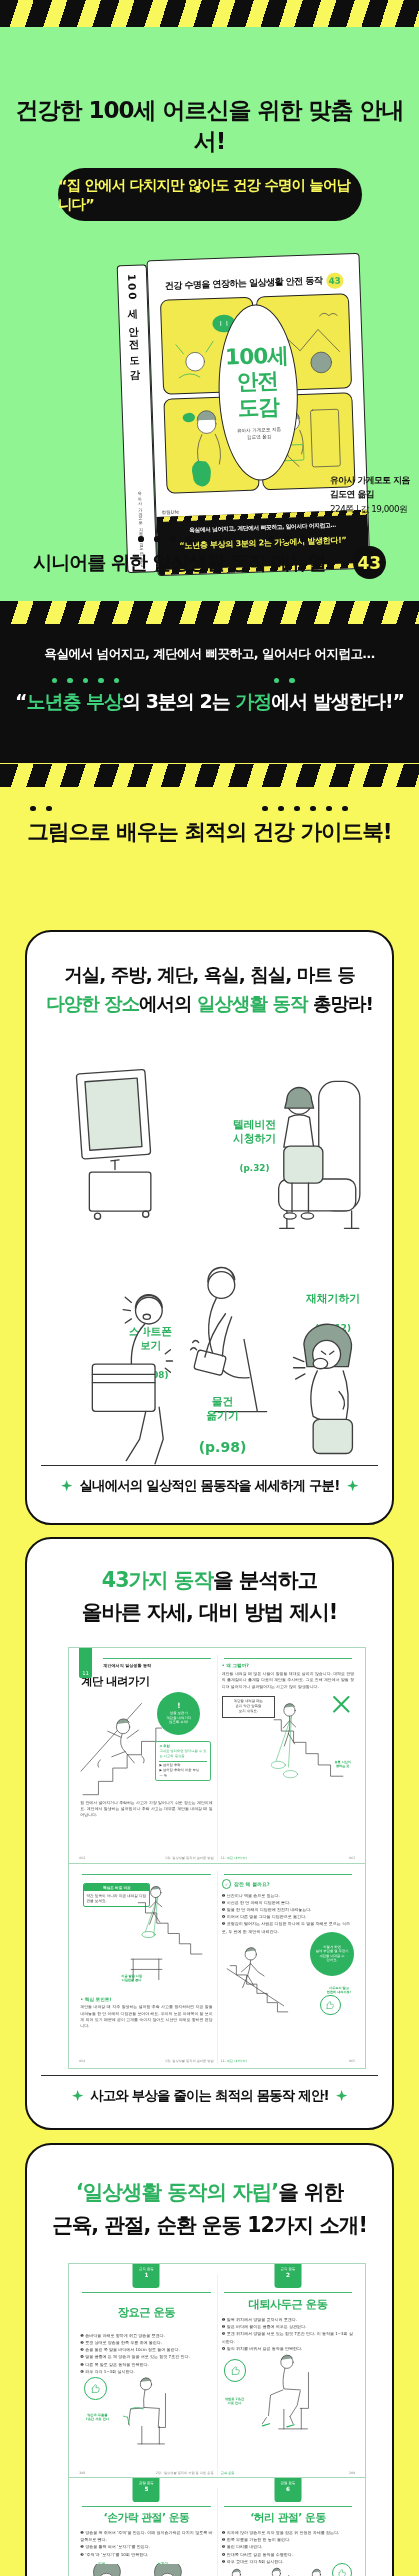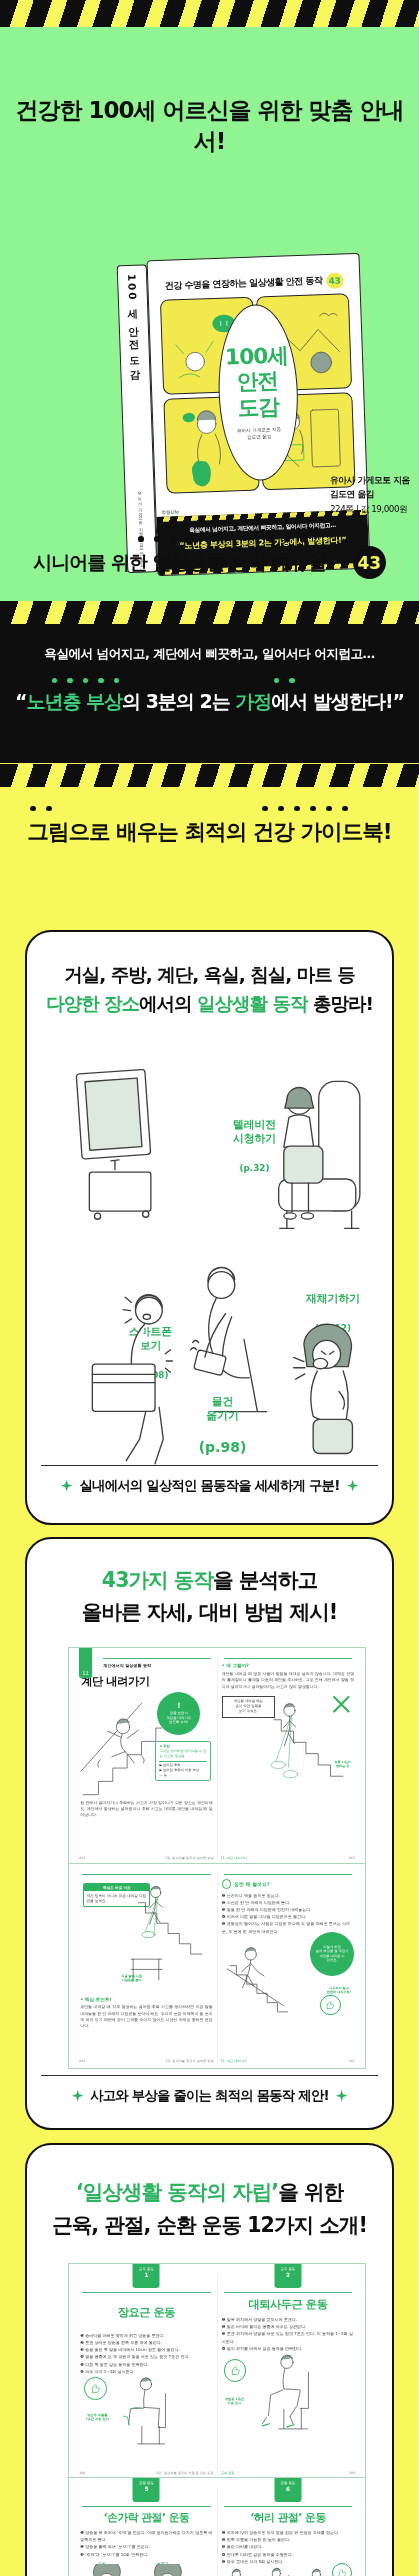--- a/index.html
+++ b/index.html
@@ -74,20 +74,23 @@
 </head>
 <body>
 
 <div class="page">
 
   <div class="abs stripe" style="left:0;top:0;width:419px;height:27px"></div>
 
   <div class="abs sec-green" style="left:0;top:27px;width:419px;height:574px">
     <div class="abs ctr hbig" style="top:68px;font-size:23px">건강한 100세 어르신을 위한 맞춤 안내서!</div>
 
+    <div class="abs pill" style="left:58px;top:141px;width:304px;height:53px">
+      <span style="color:#F8F75B;font-weight:bold;font-size:14.4px;letter-spacing:-0.8px">“집 안에서 다치지만 않아도 건강 수명이 늘어납니다”</span>
+    </div>
 
     <div class="book">
       <div class="spine">
         <span class="t">100세 안전 도감</span>
         <span class="a">유아사 가게모토 지음 · 김도연 옮김</span>
       </div>
       <div class="cover">
         <div class="abs" style="left:0;right:0;top:17.5px;display:flex;align-items:center;justify-content:center;gap:4.1px">
           <span style="font-weight:bold;font-size:9px;letter-spacing:-0.5px">건강 수명을 연장하는 일상생활 안전 동작</span>
           <span class="badge-y" style="width:16.5px;height:16.5px;font-size:8.8px">43</span>

